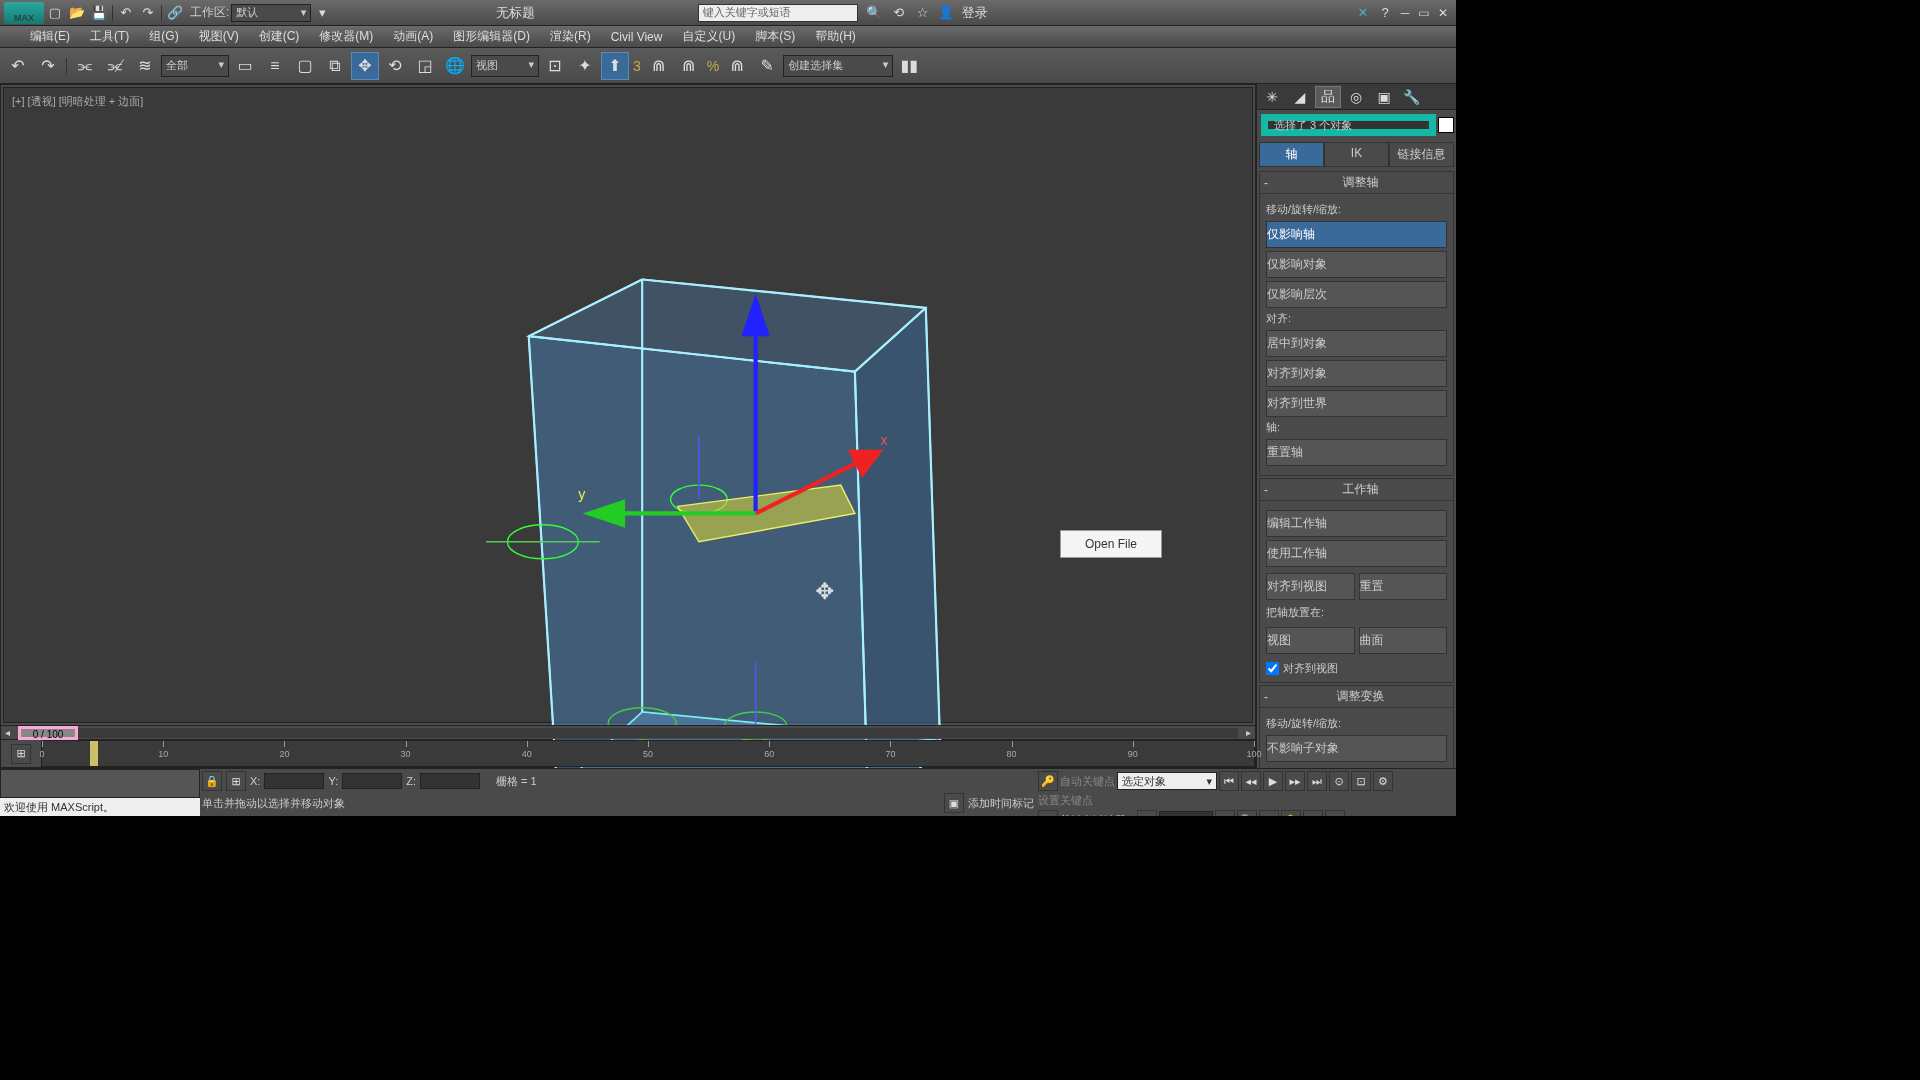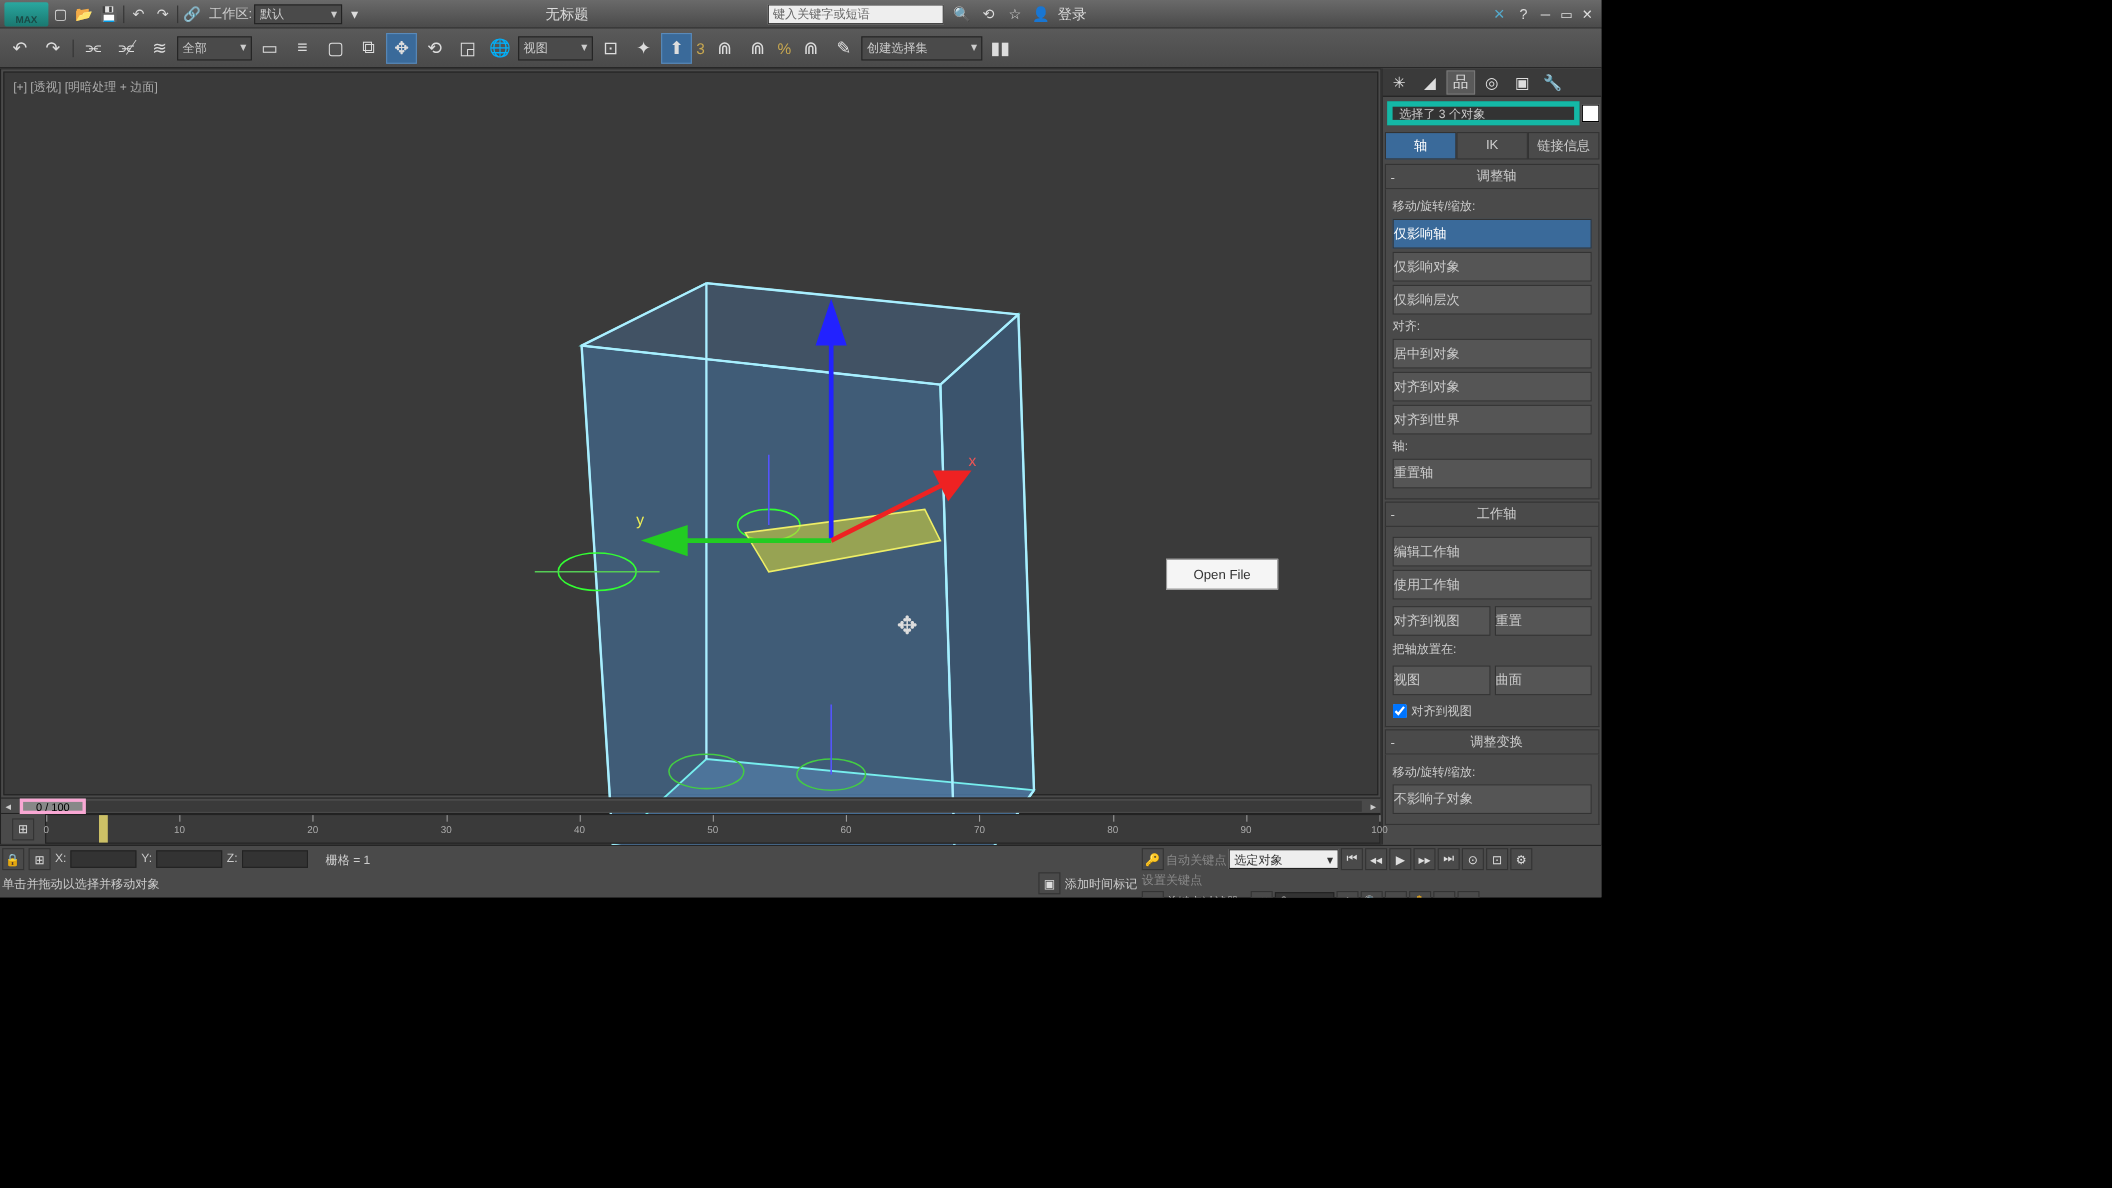--- a/index.html
+++ b/index.html
@@ -39,21 +39,21 @@
 .viewport { flex:1; background:#3a3a3a; position:relative; margin:2px; border:1px solid #222; }
 .viewport-label { position:absolute; top:6px; left:8px; color:#aaa; font-size:11px; }
 .open-file-btn { position:absolute; right:90px; top:442px; background:#f5f5f5; color:#333; padding:6px 24px; font-size:12px; border:1px solid #999; }
 .viewport-canvas { position:absolute; inset:0; }
 
 
 .sidepanel { width: 200px; background:#4a4a4a; border-left:1px solid #222; display:flex; flex-direction:column; }
 .sp-tabs { height:26px; display:flex; align-items:center; background:#3a3a3a; padding:0 2px; gap:2px; border-bottom:1px solid #222; }
 .sp-tab { width:26px; height:22px; display:flex; align-items:center; justify-content:center; color:#ddd; font-size:14px; }
 .sp-tab.active { background:#5a5a5a; border:1px solid #777; }
-.sp-selinfo { height:22px; background:#333; color:#ccc; font-size:11px; display:flex; align-items:center; padding:0 6px; margin:2px; border:5px solid #14b8a6; }
+.sp-selinfo { height:22px; background:#333; color:#ccc; font-size:11px; display:flex; align-items:center; padding:0 6px; margin:2px; border:7px solid #14b8a6; }
 .sp-colorbox { width:16px; height:16px; background:#fff; margin-left:auto; border:1px solid #000; }
 .sp-subtabs { display:flex; margin:2px; }
 .sp-subtab { flex:1; text-align:center; padding:3px 0; font-size:12px; color:#ccc; background:#4a4a4a; border:1px solid #333; }
 .sp-subtab.active { background:#3a6a9a; color:#fff; }
 .sp-rollouts { flex:1; overflow-y:auto; padding:2px; }
 .rollout { margin-bottom:2px; }
 .rollout-head { background:#4a4a4a; border:1px solid #333; padding:2px 4px; font-size:12px; color:#ccc; display:flex; align-items:center; }
 .rollout-head .minus { margin-right:4px; }
 .rollout-body { background:#4a4a4a; border:1px solid #333; border-top:none; padding:6px; }
 .group-label { font-size:11px; color:#ccc; margin:2px 0 4px 0; }
@@ -123,20 +123,35 @@
     <div style="flex:1"></div>
     <div class="tb-iconbtn" style="color:#5ac;">✕</div>
     <div class="tb-iconbtn">?</div>
     <div class="win-controls">
       <div class="win-btn">─</div>
       <div class="win-btn">▭</div>
       <div class="win-btn">✕</div>
     </div>
   </div>
 
+  <div class="menubar">
+    <div class="menu-item">编辑(E)</div>
+    <div class="menu-item">工具(T)</div>
+    <div class="menu-item">组(G)</div>
+    <div class="menu-item">视图(V)</div>
+    <div class="menu-item">创建(C)</div>
+    <div class="menu-item">修改器(M)</div>
+    <div class="menu-item">动画(A)</div>
+    <div class="menu-item">图形编辑器(D)</div>
+    <div class="menu-item">渲染(R)</div>
+    <div class="menu-item">Civil View</div>
+    <div class="menu-item">自定义(U)</div>
+    <div class="menu-item">脚本(S)</div>
+    <div class="menu-item">帮助(H)</div>
+  </div>
 
   <div class="toolbar">
     <div class="tool-btn">↶</div>
     <div class="tool-btn">↷</div>
     <div class="tb-divider"></div>
     <div class="tool-btn">⫘</div>
     <div class="tool-btn">⫘̸</div>
     <div class="tool-btn">≋</div>
     <div class="tool-dd">
         <span>全部</span>
@@ -341,20 +356,24 @@
           <div class="rollout-body">
             <div class="group-label">移动/旋转/缩放:</div>
             <div class="sp-btn">不影响子对象</div>
           </div>
         </div>
       </div>
     </div>
   </div>
 
   <div class="statusbar">
+    <div class="status-left">
+      <div class="script-input"></div>
+      <div class="script-output">欢迎使用 MAXScript。</div>
+    </div>
     <div class="status-mid">
       <div class="coord-row">
         <div class="nav-btn">🔒</div>
         <div class="nav-btn">⊞</div>
         <span class="coord-label">X:</span>
         <input class="coord-input" style="">
         <span class="coord-label">Y:</span>
         <input class="coord-input" style="">
         <span class="coord-label">Z:</span>
         <input class="coord-input" style="">

